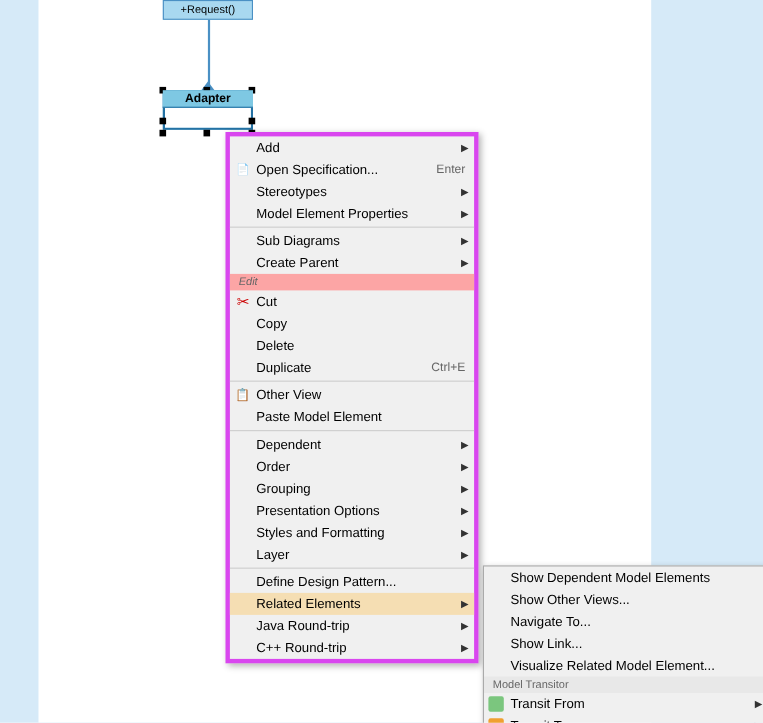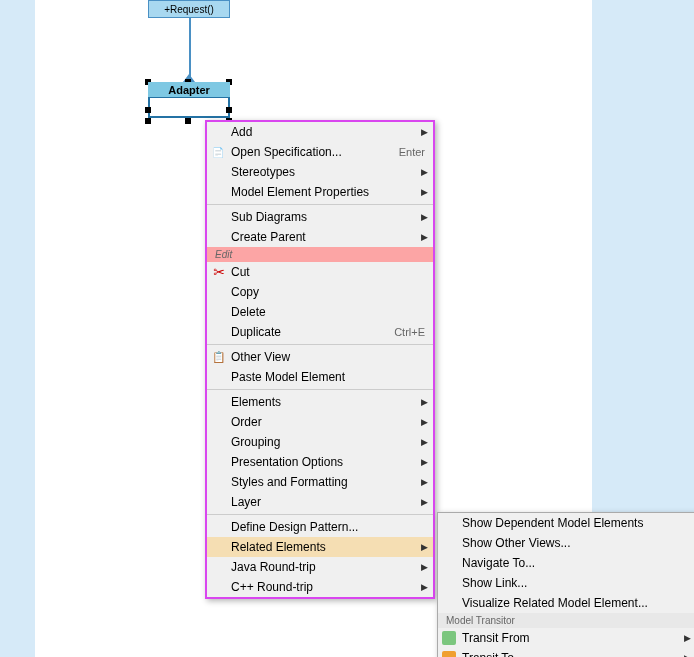--- a/index.html
+++ b/index.html
@@ -74,21 +74,21 @@
       border-bottom: 1px solid #2472a4;
     }
 
     
     .context-menu {
       position: absolute;
       top: 120px;
       left: 170px;
       width: 230px;
       background: #f0f0f0;
-      border: 2px solid #d946ef;
+      border: 4px solid #d946ef;
       box-shadow: 2px 2px 6px rgba(0,0,0,0.3);
       z-index: 100;
     }
 
     .menu-item {
       display: flex;
       align-items: center;
       padding: 3px 8px 3px 24px;
       cursor: pointer;
       white-space: nowrap;
@@ -260,21 +260,21 @@
     <div class="menu-separator"></div>
     <div class="menu-item">
       <span class="item-icon" style="font-size:11px;">📋</span>
       <span>Other View</span>
     </div>
     <div class="menu-item">
       <span>Paste Model Element</span>
     </div>
     <div class="menu-separator"></div>
     <div class="menu-item has-arrow">
-      <span>Elements</span>
+      <span>Dependent</span>
     </div>
     <div class="menu-item has-arrow">
       <span>Order</span>
     </div>
     <div class="menu-item has-arrow">
       <span>Grouping</span>
     </div>
     <div class="menu-item has-arrow">
       <span>Presentation Options</span>
     </div>

